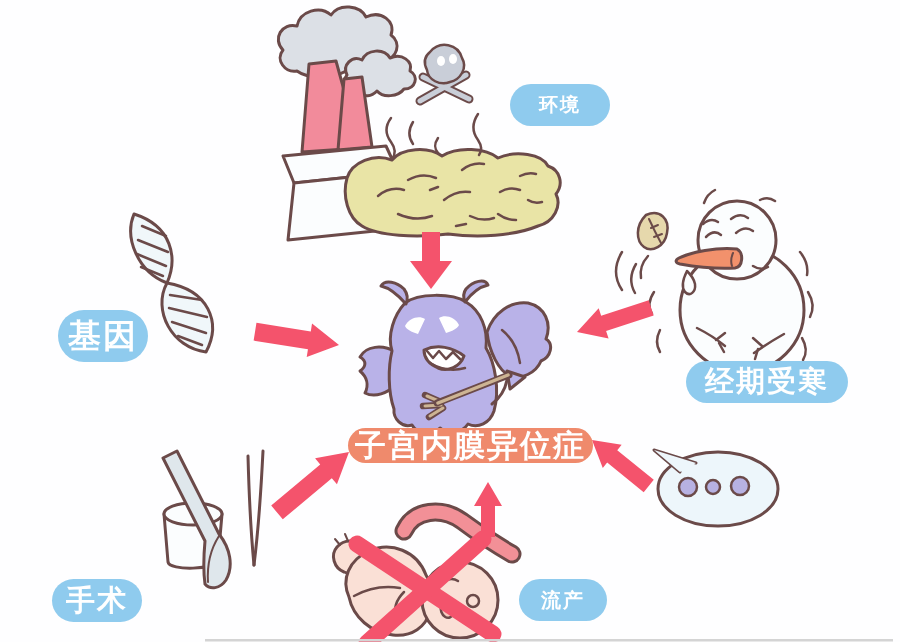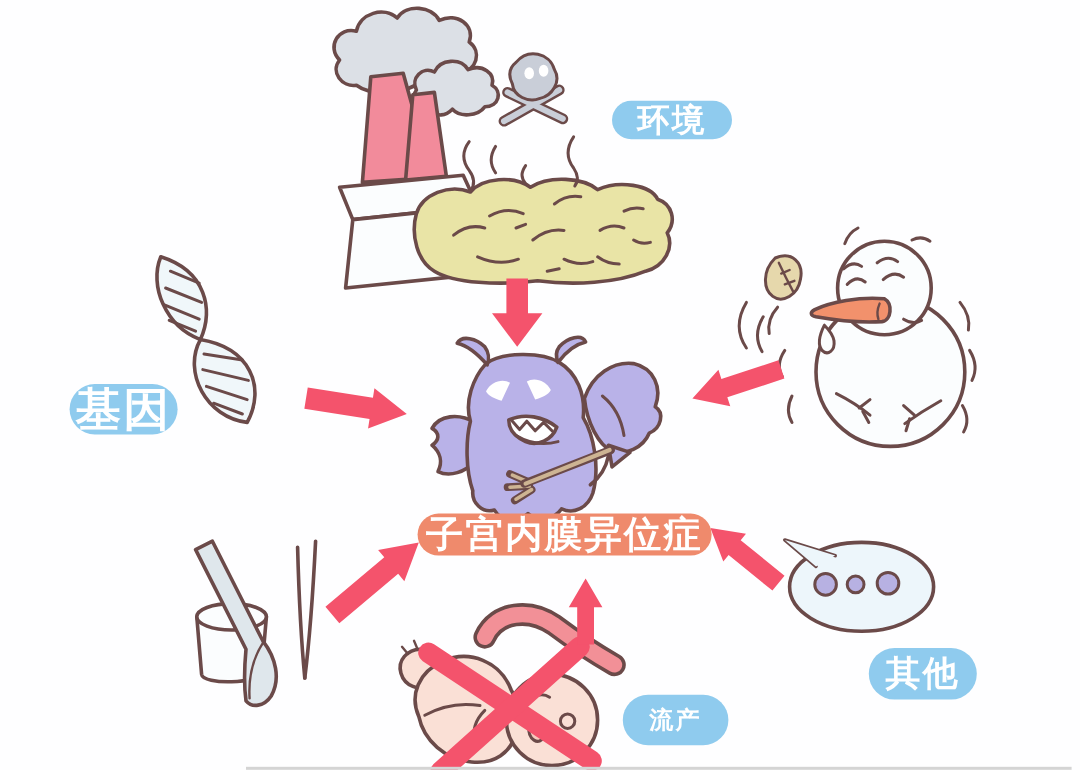--- a/index.html
+++ b/index.html
@@ -199,25 +199,26 @@
       <path d="M0,0 L-28,-16 L-28,-8 L-78,-8 L-78,8 L-28,8 L-28,16 Z" transform="translate(577,332) rotate(162)"></path>
       <path d="M0,0 L-30,-17 L-30,-9 L-94,-9 L-94,9 L-30,9 L-30,17 Z" transform="translate(349,452) rotate(-40)"></path>
       <path d="M0,0 L-24,-14 L-24,-7 L-55,-7 L-55,7 L-24,7 L-24,14 Z" transform="translate(488,482) rotate(-90)"></path>
       <path d="M0,0 L-26,-15 L-26,-8 L-73,-8 L-73,8 L-26,8 L-26,15 Z" transform="translate(592,440) rotate(-141)"></path>
     </g>
 
     <rect x="205" y="639" width="688" height="2.5" fill="#D4D4D4"></rect>
   </g>
 </svg>
 
-<div class="pill" style="left:510px;top:84px;width:100px;height:32px;font-size:27px;">环境</div>
-
-<div class="pill" style="left:58px;top:320px;width:90px;height:42px;font-size:38px;">基因</div>
-
-
+<div class="pill" style="left:510px;top:84px;width:100px;height:42px;font-size:19px;">环境</div>
+
+<div class="pill" style="left:58px;top:310px;width:90px;height:52px;font-size:33px;">基因</div>
+
+<div class="pill" style="left:686px;top:361px;width:162px;height:42px;font-size:29px;">经期受寒</div>
+
+<div class="pill" style="left:52px;top:579px;width:90px;height:43px;font-size:29px;">手术</div>
 
 <div class="pill" style="left:519px;top:579px;width:88px;height:42px;font-size:20px;">流产</div>
 
-<div class="pill" style="left:724px;top:540px;width:90px;height:43px;font-size:29px;">其他</div>
 
 <div class="pill orange" style="left:348px;top:428px;width:245px;height:35px;font-size:31px;">子宫内膜异位症</div>
 
 </div>
 
 </body></html>

